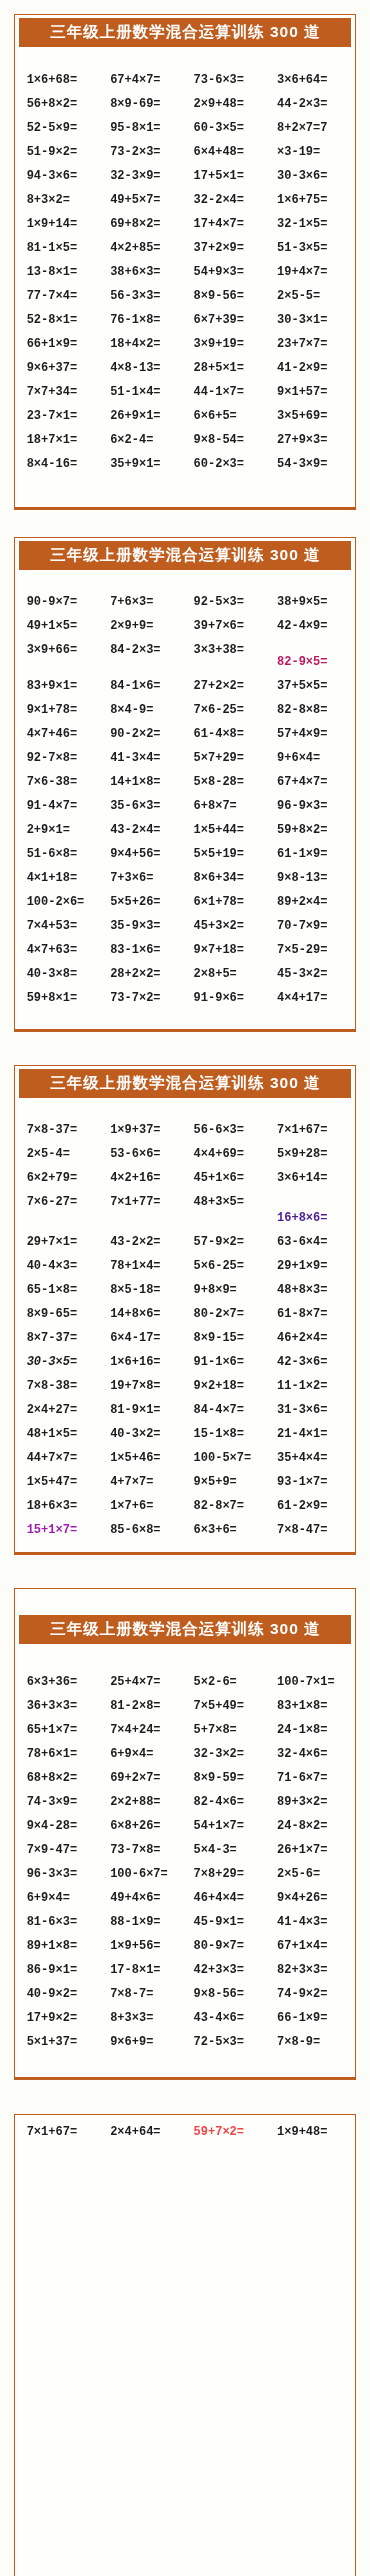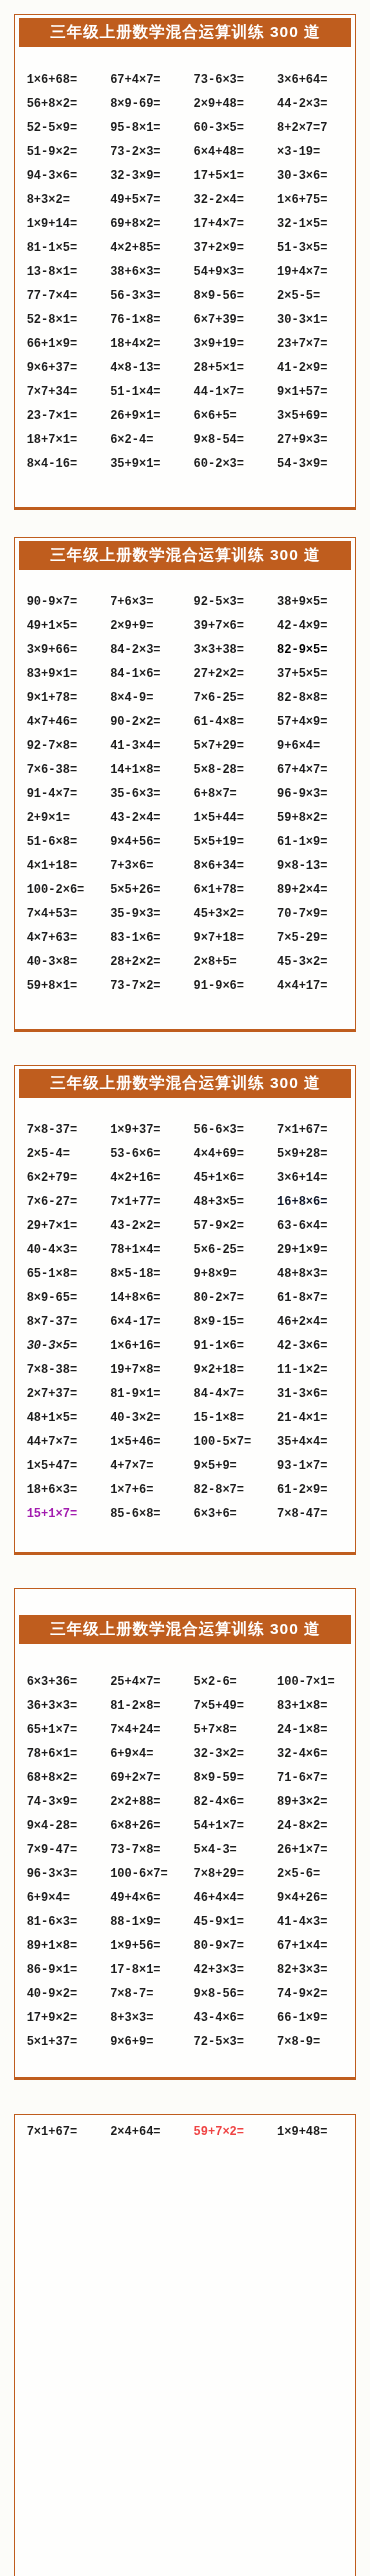--- a/index.html
+++ b/index.html
@@ -127,21 +127,21 @@
         <div class="cell" style="color: rgb(29, 29, 29);">7+6×3=</div>
         <div class="cell" style="color: rgb(29, 29, 29);">92-5×3=</div>
         <div class="cell" style="color: rgb(29, 29, 29);">38+9×5=</div>
         <div class="cell" style="color: rgb(29, 29, 29);">49+1×5=</div>
         <div class="cell" style="color: rgb(29, 29, 29);">2×9+9=</div>
         <div class="cell" style="color: rgb(29, 29, 29);">39+7×6=</div>
         <div class="cell" style="color: rgb(29, 29, 29);">42-4×9=</div>
         <div class="cell" style="color: rgb(29, 29, 29);">3×9+66=</div>
         <div class="cell" style="color: rgb(29, 29, 29);">84-2×3=</div>
         <div class="cell" style="color: rgb(29, 29, 29);">3×3+38=</div>
-        <div class="cell" style="color: #000000;">82-9×5=</div>
+        <div class="cell" style="color: #be185d; margin-top: 12px;">82-9×5=</div>
         <div class="cell" style="color: rgb(29, 29, 29);">83+9×1=</div>
         <div class="cell" style="color: rgb(29, 29, 29);">84-1×6=</div>
         <div class="cell" style="color: rgb(29, 29, 29);">27+2×2=</div>
         <div class="cell" style="color: rgb(29, 29, 29);">37+5×5=</div>
         <div class="cell" style="color: rgb(29, 29, 29);">9×1+78=</div>
         <div class="cell" style="color: rgb(29, 29, 29);">8×4-9=</div>
         <div class="cell" style="color: rgb(29, 29, 29);">7×6-25=</div>
         <div class="cell" style="color: rgb(29, 29, 29);">82-8×8=</div>
         <div class="cell" style="color: rgb(29, 29, 29);">4×7+46=</div>
         <div class="cell" style="color: rgb(29, 29, 29);">90-2×2=</div>
@@ -205,21 +205,21 @@
         <div class="cell" style="color: rgb(29, 29, 29);">53-6×6=</div>
         <div class="cell" style="color: rgb(29, 29, 29);">4×4+69=</div>
         <div class="cell" style="color: rgb(29, 29, 29);">5×9+28=</div>
         <div class="cell" style="color: rgb(29, 29, 29);">6×2+79=</div>
         <div class="cell" style="color: rgb(29, 29, 29);">4×2+16=</div>
         <div class="cell" style="color: rgb(29, 29, 29);">45+1×6=</div>
         <div class="cell" style="color: rgb(29, 29, 29);">3×6+14=</div>
         <div class="cell" style="color: rgb(29, 29, 29);">7×6-27=</div>
         <div class="cell" style="color: rgb(29, 29, 29);">7×1+77=</div>
         <div class="cell" style="color: rgb(29, 29, 29);">48+3×5=</div>
-        <div class="cell" style="color: #0f172a;">16+8×6=</div>
+        <div class="cell" style="color: #4c1d95; margin-top: 16px;">16+8×6=</div>
         <div class="cell" style="color: rgb(29, 29, 29);">29+7×1=</div>
         <div class="cell" style="color: rgb(29, 29, 29);">43-2×2=</div>
         <div class="cell" style="color: rgb(29, 29, 29);">57-9×2=</div>
         <div class="cell" style="color: rgb(29, 29, 29);">63-6×4=</div>
         <div class="cell" style="color: rgb(29, 29, 29);">40-4×3=</div>
         <div class="cell" style="color: rgb(29, 29, 29);">78+1×4=</div>
         <div class="cell" style="color: rgb(29, 29, 29);">5×6-25=</div>
         <div class="cell" style="color: rgb(29, 29, 29);">29+1×9=</div>
         <div class="cell" style="color: rgb(29, 29, 29);">65-1×8=</div>
         <div class="cell" style="color: rgb(29, 29, 29);">8×5-18=</div>
@@ -234,21 +234,21 @@
         <div class="cell" style="color: rgb(29, 29, 29);">8×9-15=</div>
         <div class="cell" style="color: rgb(29, 29, 29);">46+2×4=</div>
         <div class="cell" style="color: rgb(29, 29, 29); font-style: italic;">30-3×5=</div>
         <div class="cell" style="color: rgb(29, 29, 29);">1×6+16=</div>
         <div class="cell" style="color: rgb(29, 29, 29);">91-1×6=</div>
         <div class="cell" style="color: rgb(29, 29, 29);">42-3×6=</div>
         <div class="cell" style="color: rgb(29, 29, 29);">7×8-38=</div>
         <div class="cell" style="color: rgb(29, 29, 29);">19+7×8=</div>
         <div class="cell" style="color: rgb(29, 29, 29);">9×2+18=</div>
         <div class="cell" style="color: rgb(29, 29, 29);">11-1×2=</div>
-        <div class="cell" style="color: rgb(29, 29, 29);">2×7+37=</div>
+        <div class="cell" style="color: rgb(29, 29, 29);">2×4+27=</div>
         <div class="cell" style="color: rgb(29, 29, 29);">81-9×1=</div>
         <div class="cell" style="color: rgb(29, 29, 29);">84-4×7=</div>
         <div class="cell" style="color: rgb(29, 29, 29);">31-3×6=</div>
         <div class="cell" style="color: rgb(29, 29, 29);">48+1×5=</div>
         <div class="cell" style="color: rgb(29, 29, 29);">40-3×2=</div>
         <div class="cell" style="color: rgb(29, 29, 29);">15-1×8=</div>
         <div class="cell" style="color: rgb(29, 29, 29);">21-4×1=</div>
         <div class="cell" style="color: rgb(29, 29, 29);">44+7×7=</div>
         <div class="cell" style="color: rgb(29, 29, 29);">1×5+46=</div>
         <div class="cell" style="color: rgb(29, 29, 29);">100-5×7=</div>

